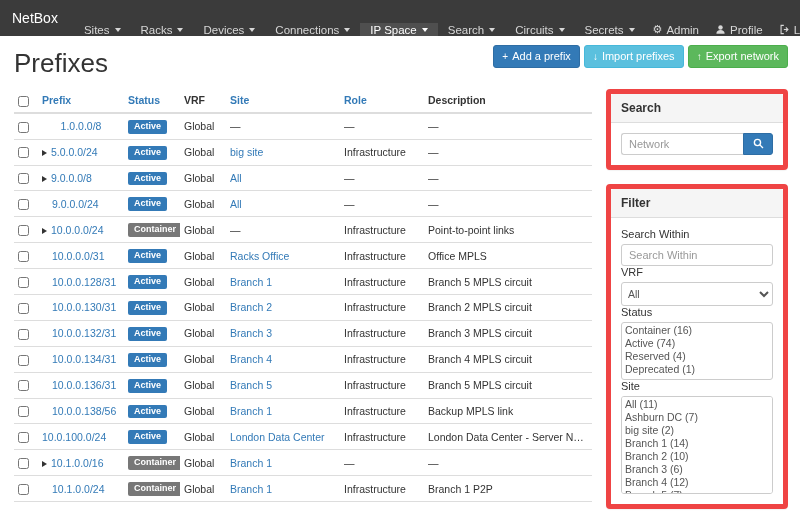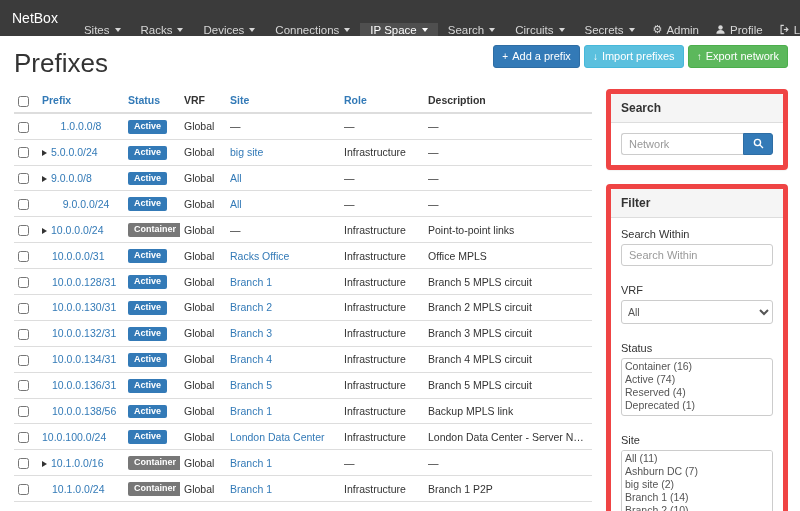--- a/index.html
+++ b/index.html
@@ -50,21 +50,21 @@
 
   
   .panel { border:5px solid #ef4444; border-radius:4px; margin-bottom:14px; background:#fff; box-shadow:0 1px 1px rgba(0,0,0,.05); }
   .panel-heading { background:#f5f5f5; border-bottom:1px solid #ddd; padding:7px 10px; font-size:12px; font-weight:bold; color:#333; border-radius:3px 3px 0 0; }
   .panel-body { padding:10px; }
   .input-group { display:flex; }
   input[type=text] { width:100%; border:1px solid #ccc; border-radius:3px; padding:4px 7px; font-size:11px; color:#555; font-family:inherit; }
   input::placeholder { color:#999; }
   .input-group input { border-radius:3px 0 0 3px; border-right:none; flex:1; min-width:0; }
   .search-btn { background:#337ab7; border:1px solid #2e6da4; border-radius:0 3px 3px 0; width:30px; display:flex; align-items:center; justify-content:center; cursor:pointer; }
-  .field { margin-bottom:18px; }
+  .field { margin-bottom:0; }
   .field .f-label { display:block; font-size:11px; color:#333; margin-bottom:4px; }
   select { width:100%; border:1px solid #ccc; border-radius:3px; font-size:10.5px; color:#555; font-family:inherit; background:#fff; }
   select.single { height:24px; padding:2px; }
   select[multiple] { padding:1px; }
   #status-select { height:58px; }
   #site-select { height:98px; }
 </style>
 </head>
 <body>
 
@@ -201,21 +201,21 @@
       <span class="tree-arrow"></span><a href="#" class="cell-link prefix-link">9.0.0.0/8</a>
     </td>
     <td><span class="label status-label label-primary">Active</span></td>
     <td class="vrf-cell">Global</td>
     <td class="site-cell"><a href="#" class="cell-link">All</a></td>
     <td class="role-cell">—</td>
     <td class="desc-cell">—</td>
   </tr>
           <tr>
     <td><input type="checkbox" style=""></td>
-    <td class="prefix-cell" style="padding-left: 14px; text-align: center;">
+    <td class="prefix-cell" style="padding-left: 14px;">
       <a href="#" class="cell-link prefix-link">9.0.0.0/24</a>
     </td>
     <td><span class="label status-label label-primary">Active</span></td>
     <td class="vrf-cell">Global</td>
     <td class="site-cell"><a href="#" class="cell-link">All</a></td>
     <td class="role-cell">—</td>
     <td class="desc-cell">—</td>
   </tr>
           <tr>
     <td><input type="checkbox" style=""></td>

